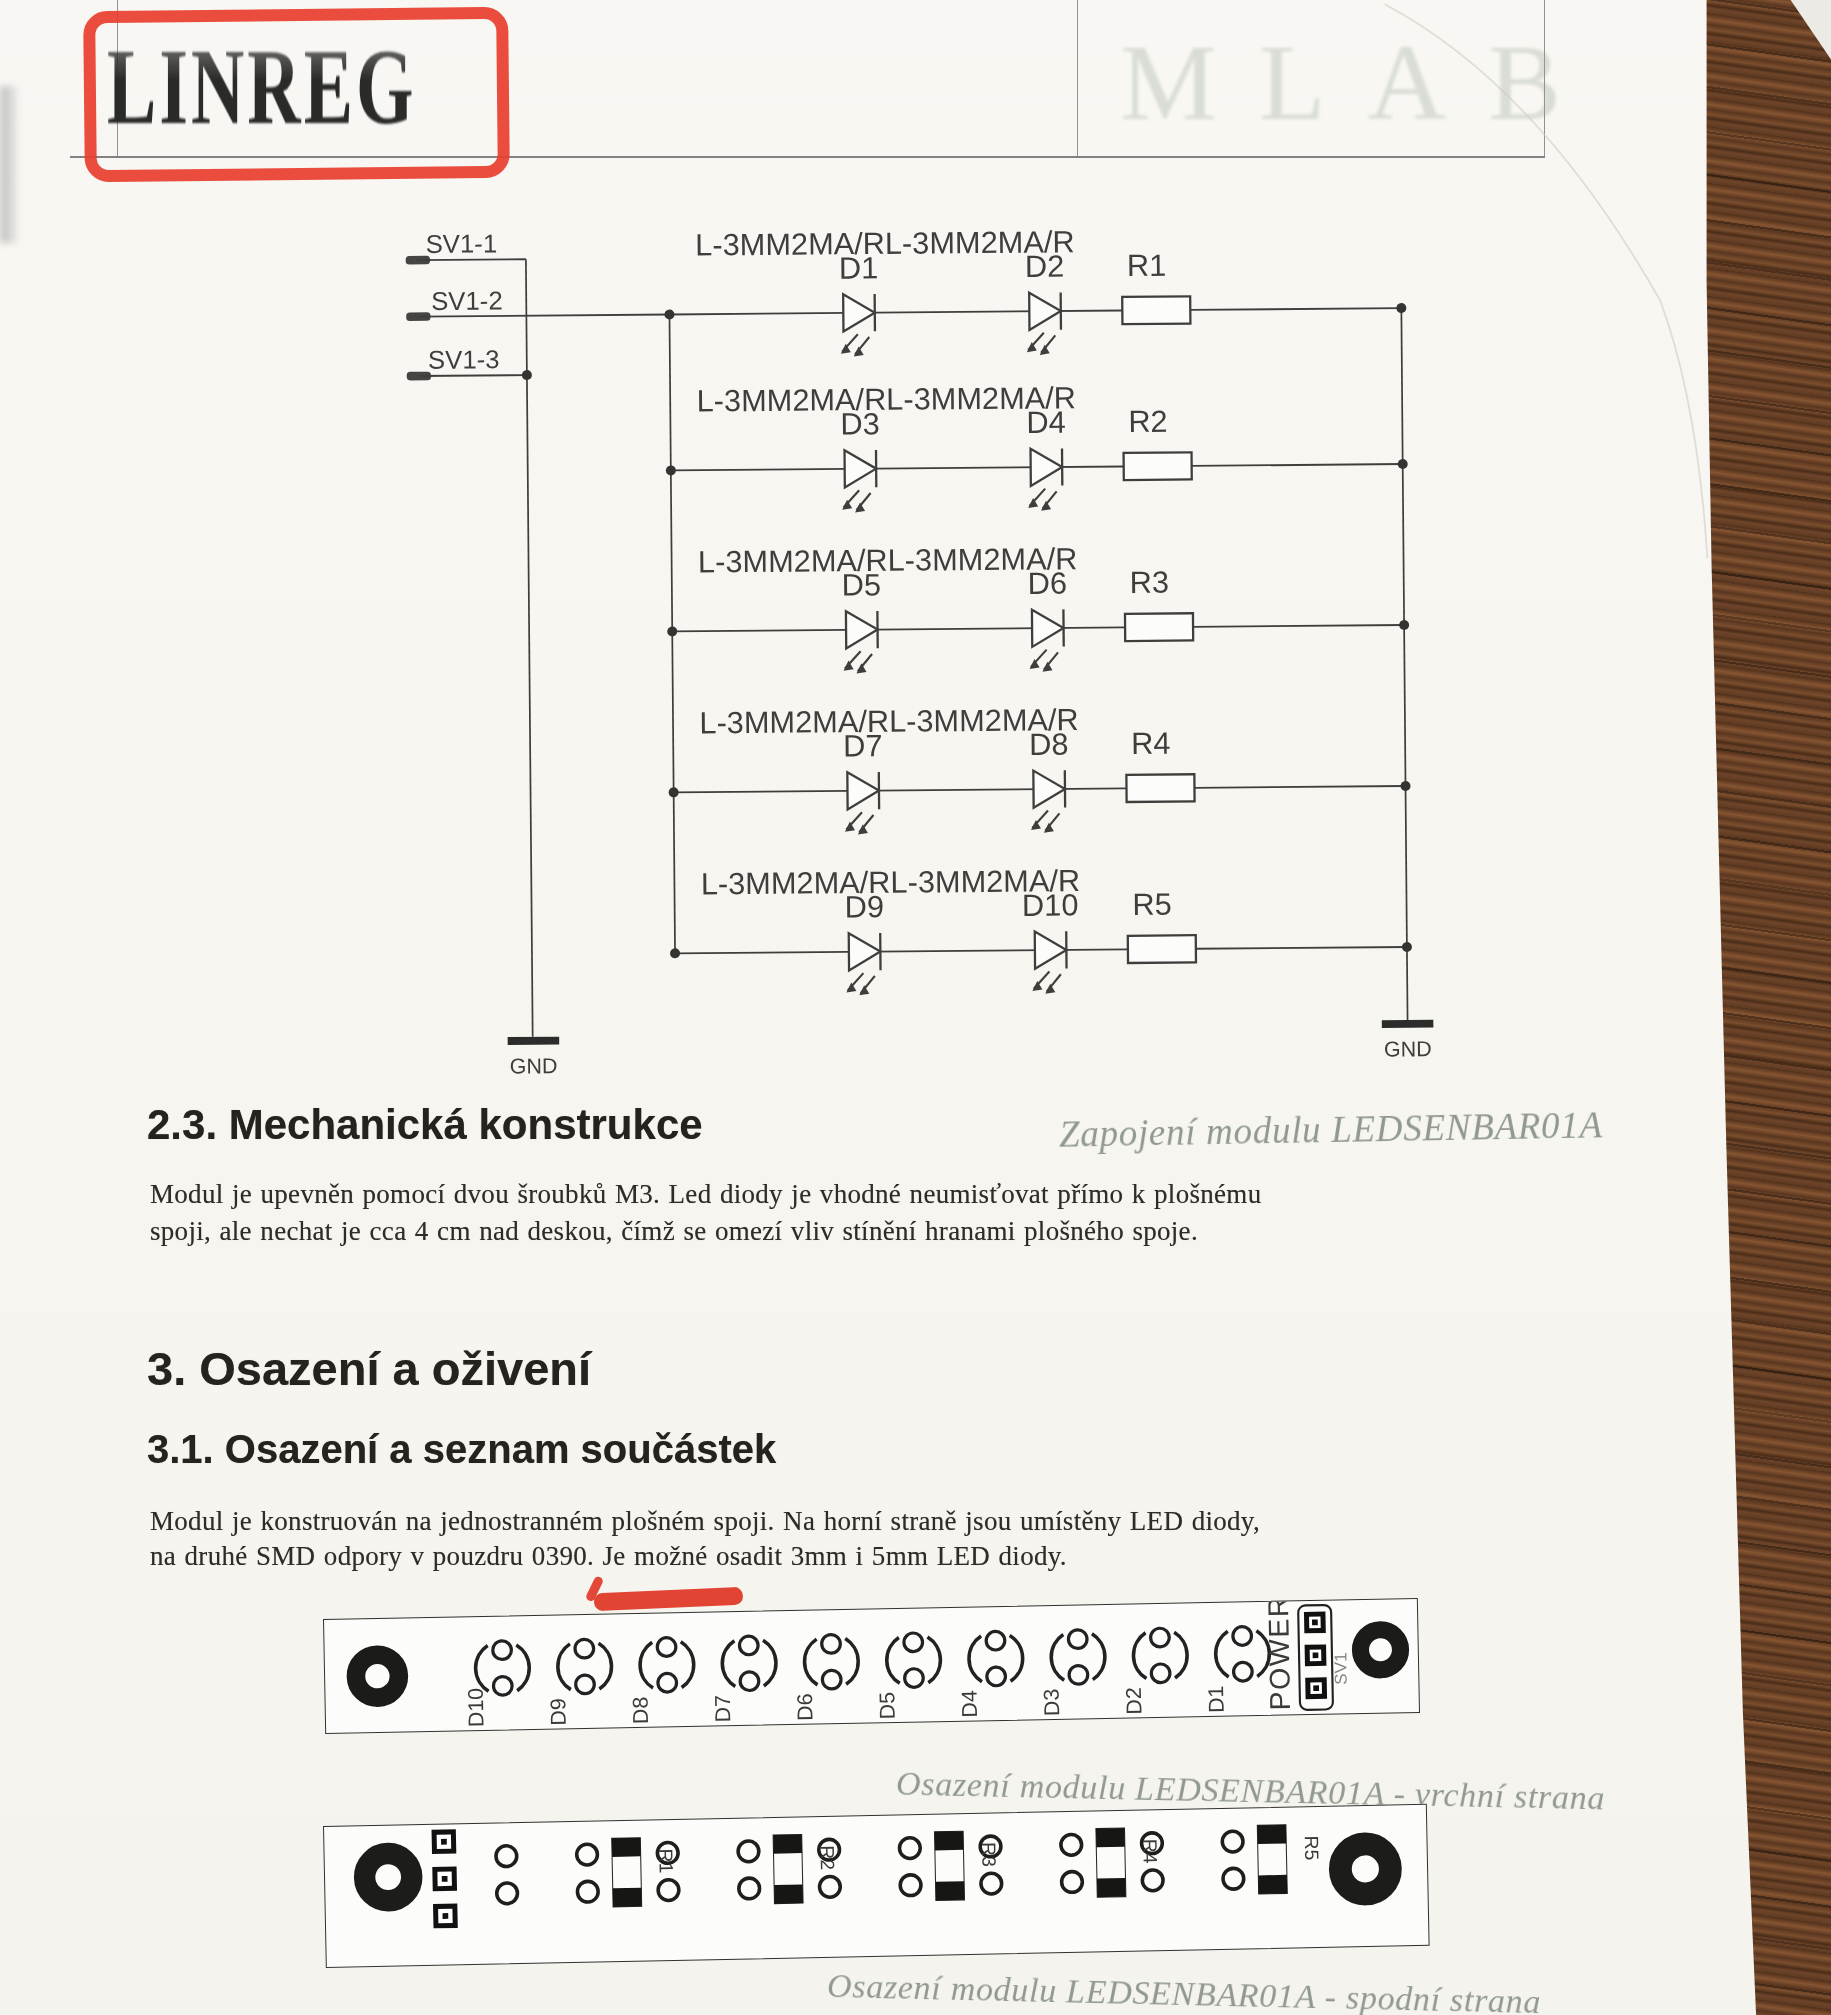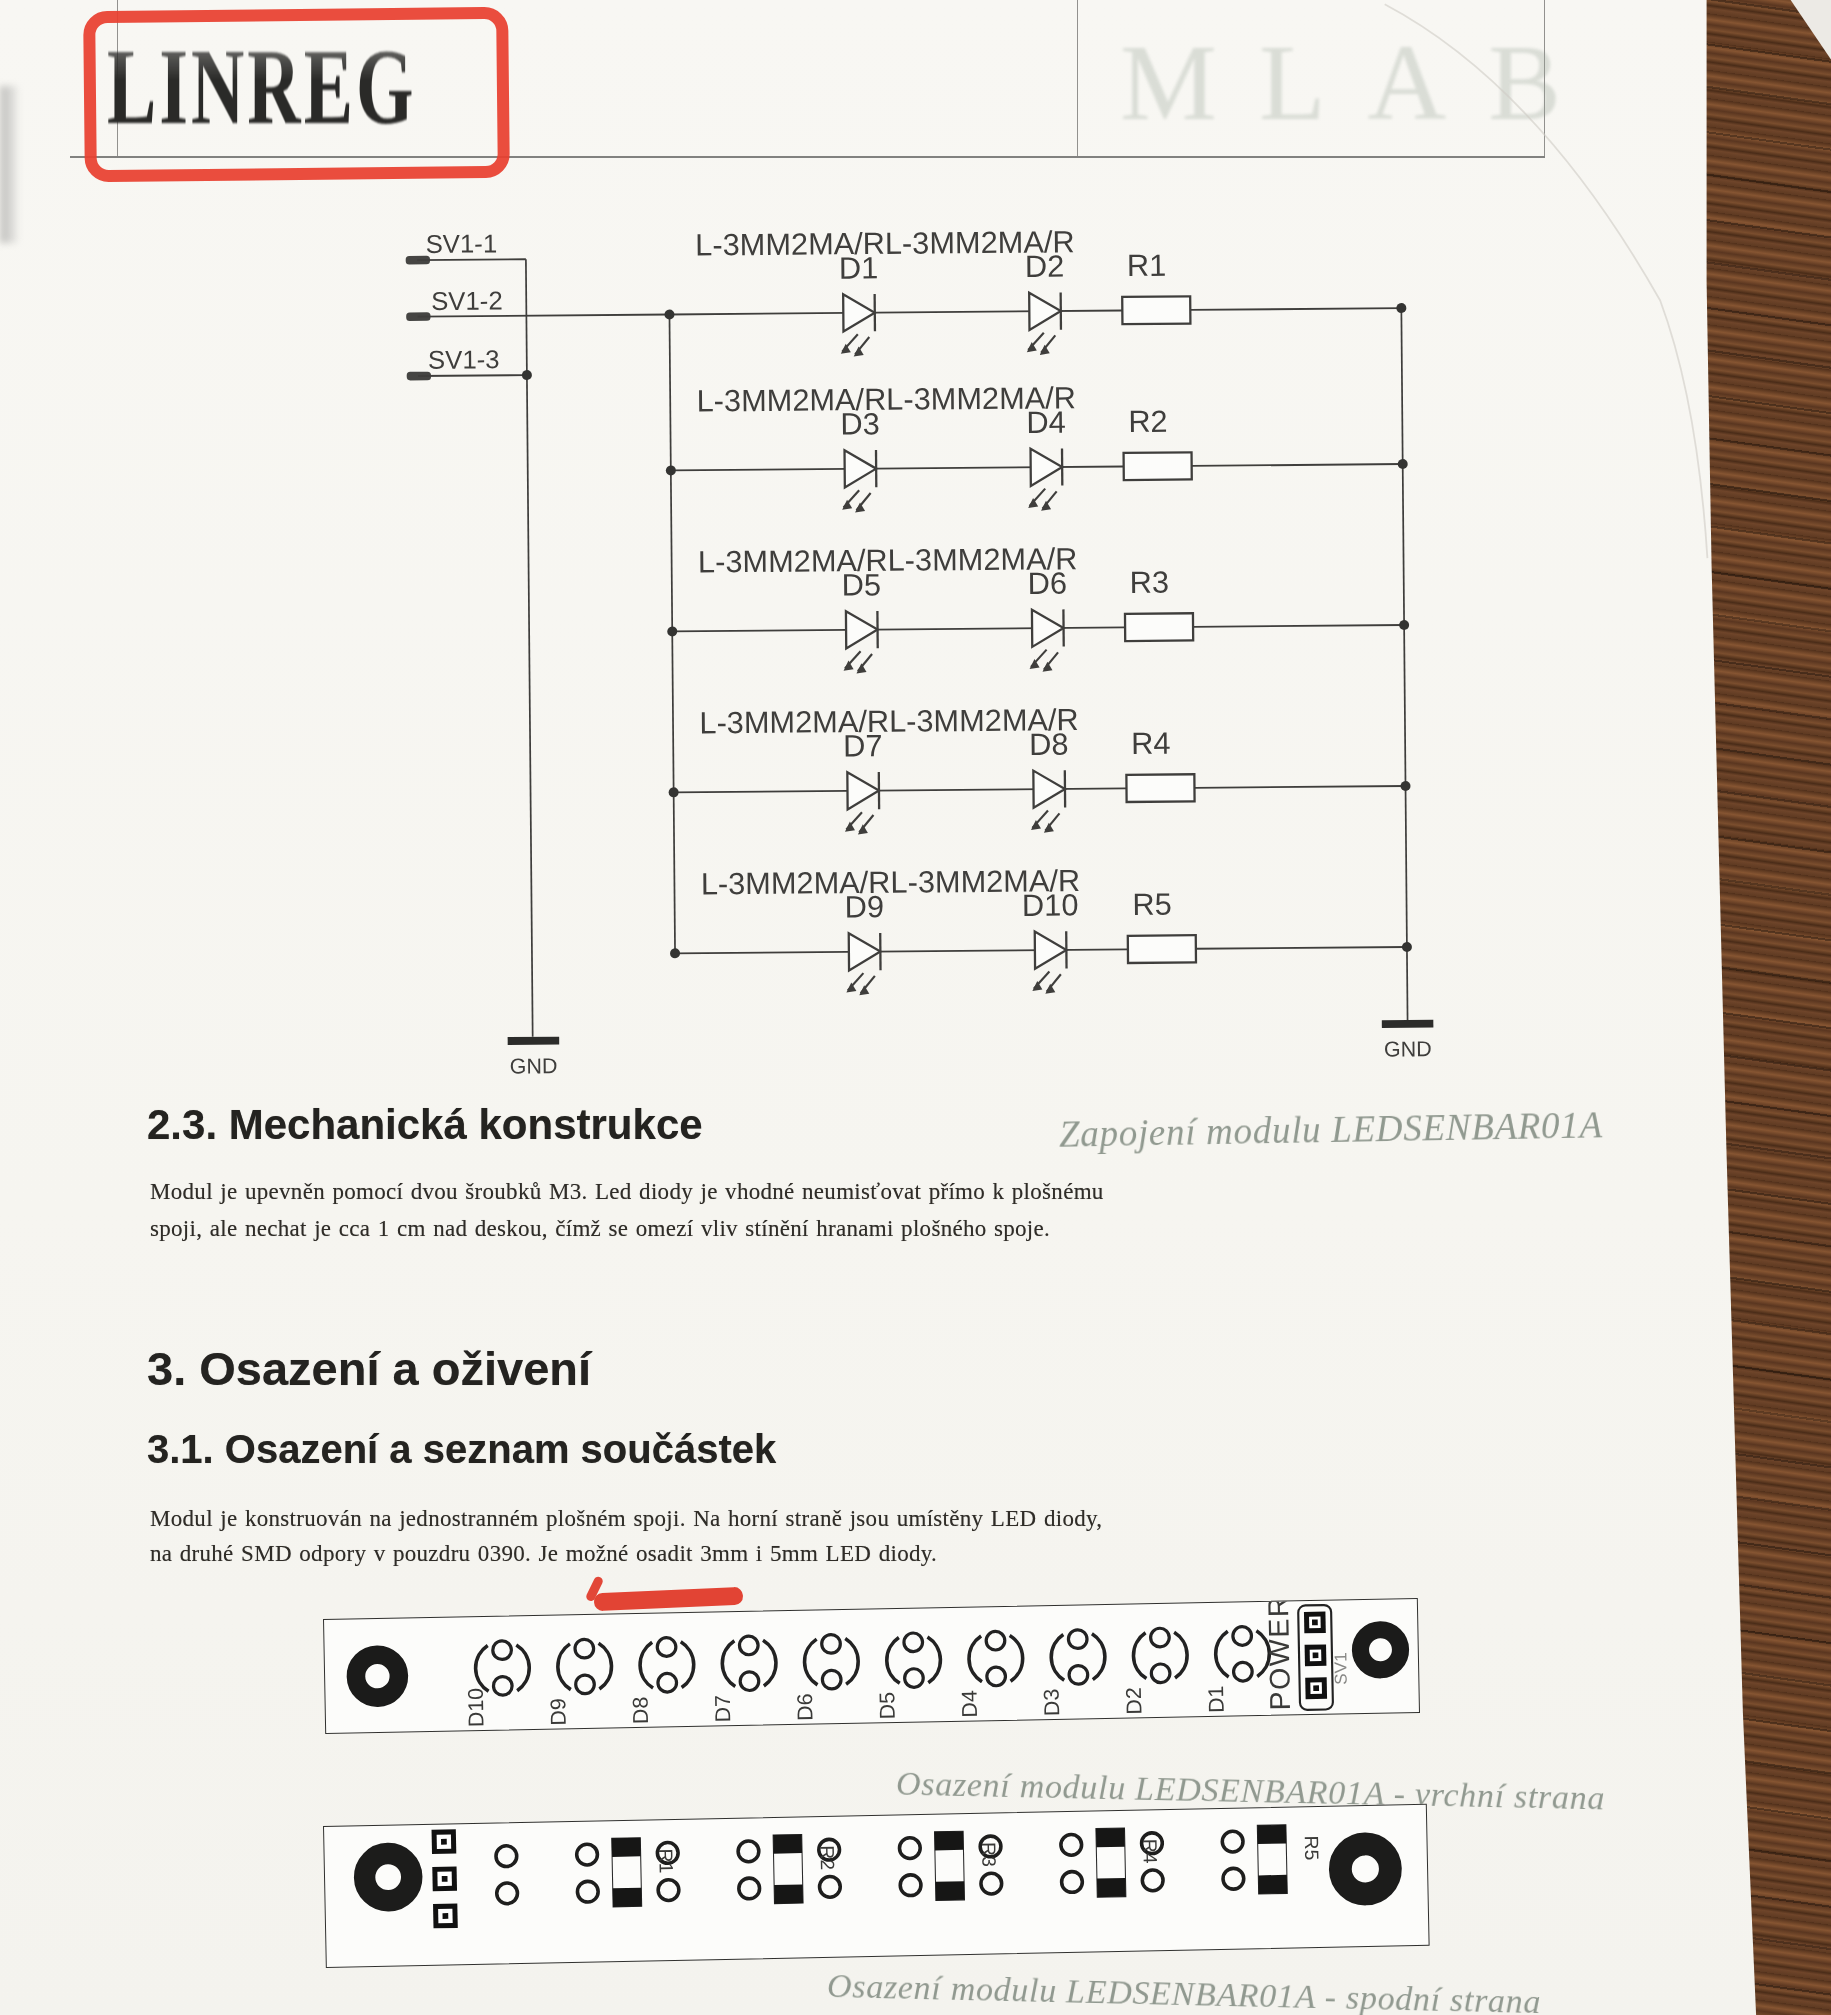--- a/index.html
+++ b/index.html
@@ -31,21 +31,21 @@
     color:#7f897f;opacity:.85;letter-spacing:0.7px;filter:blur(0.3px);white-space:nowrap;}
   .cap-schematic{left:1059px;top:1108px;font-size:37px;transform:rotate(-1deg);}
   .cap-top{left:896px;top:1772px;font-size:34px;transform:rotate(1.2deg);}
   .cap-bottom{left:827px;top:1975px;font-size:34px;transform:rotate(1.3deg);}
   
   .h-sans{position:absolute;font-family:"Liberation Sans",sans-serif;font-weight:700;color:#242320;
     white-space:nowrap;text-shadow:0 0 0.7px rgba(20,20,20,.45);}
   .h23{left:147px;top:1101px;font-size:42px;}
   .h3{left:147px;top:1324px;font-size:47px;margin-top:17px;}
   .h31{left:147px;top:1427px;font-size:40px;}
-  .bodyline{position:absolute;left:150px;font-size:23px;color:#2f2c27;white-space:nowrap;
+  .bodyline{position:absolute;left:150px;font-size:27px;color:#2f2c27;white-space:nowrap;
     letter-spacing:0.3px;word-spacing:1.4px;text-shadow:0 0 0.7px rgba(30,30,30,.4);}
   .p1l1{top:1179px;} .p1l2{top:1216px;}
   .p2l1{top:1506px;} .p2l2{top:1541px;}
   .red-underline{position:absolute;left:594px;top:1590px;width:149px;height:18px;
     background:#e03424;border-radius:8.6px;transform:rotate(-2.5deg);opacity:.92;}
   .red-underline-hook{position:absolute;left:590px;top:1576px;width:9.3px;height:26px;
     background:#e03424;border-radius:5px;transform:rotate(26deg);opacity:.9;}
   
   .board{position:absolute;background:#fcfcfa;border:1.8px solid #30302e;transform-origin:left top;}
   .board-top{left:323px;top:1619px;width:1093px;height:113px;transform:rotate(-1.1deg);}
@@ -217,21 +217,21 @@
     <text x="1465" y="1282" font-size="43" text-anchor="middle">D10</text>
     <rect x="1573" y="1311" width="95" height="38" fill="#fcfcfa" stroke="#3f3e3c" stroke-width="3.2"></rect>
     <text x="1580" y="1282" font-size="43">R5</text>
     <circle cx="940" cy="1330" r="7" fill="#343432"></circle>
     <circle cx="1963" cy="1330" r="7" fill="#343432"></circle>
   </svg>
 <div class="caption cap-schematic">Zapojení modulu LEDSENBAR01A</div>
 
 <div class="h-sans h23">2.3. Mechanická konstrukce</div>
 <div class="bodyline p1l1">Modul je upevněn pomocí dvou šroubků M3. Led diody je vhodné neumisťovat přímo k plošnému</div>
-<div class="bodyline p1l2">spoji, ale nechat je cca 1 cm nad deskou, čímž se omezí vliv stínění hranami plošného spoje.</div>
+<div class="bodyline p1l2">spoji, ale nechat je cca 4 cm nad deskou, čímž se omezí vliv stínění hranami plošného spoje.</div>
 
 <div class="h-sans h3">3. Osazení a oživení</div>
 <div class="h-sans h31">3.1. Osazení a seznam součástek</div>
 <div class="bodyline p2l1">Modul je konstruován na jednostranném plošném spoji. Na horní straně jsou umístěny LED diody,</div>
 <div class="bodyline p2l2">na druhé SMD odpory v pouzdru 0390. Je možné osadit 3mm i 5mm LED diody.</div>
 <div class="red-underline"></div>
 <div class="red-underline-hook"></div>
 
 <div class="board board-top">
   <svg id="pcb-top-svg" width="1093" height="113" viewBox="0 0 1528 158">

